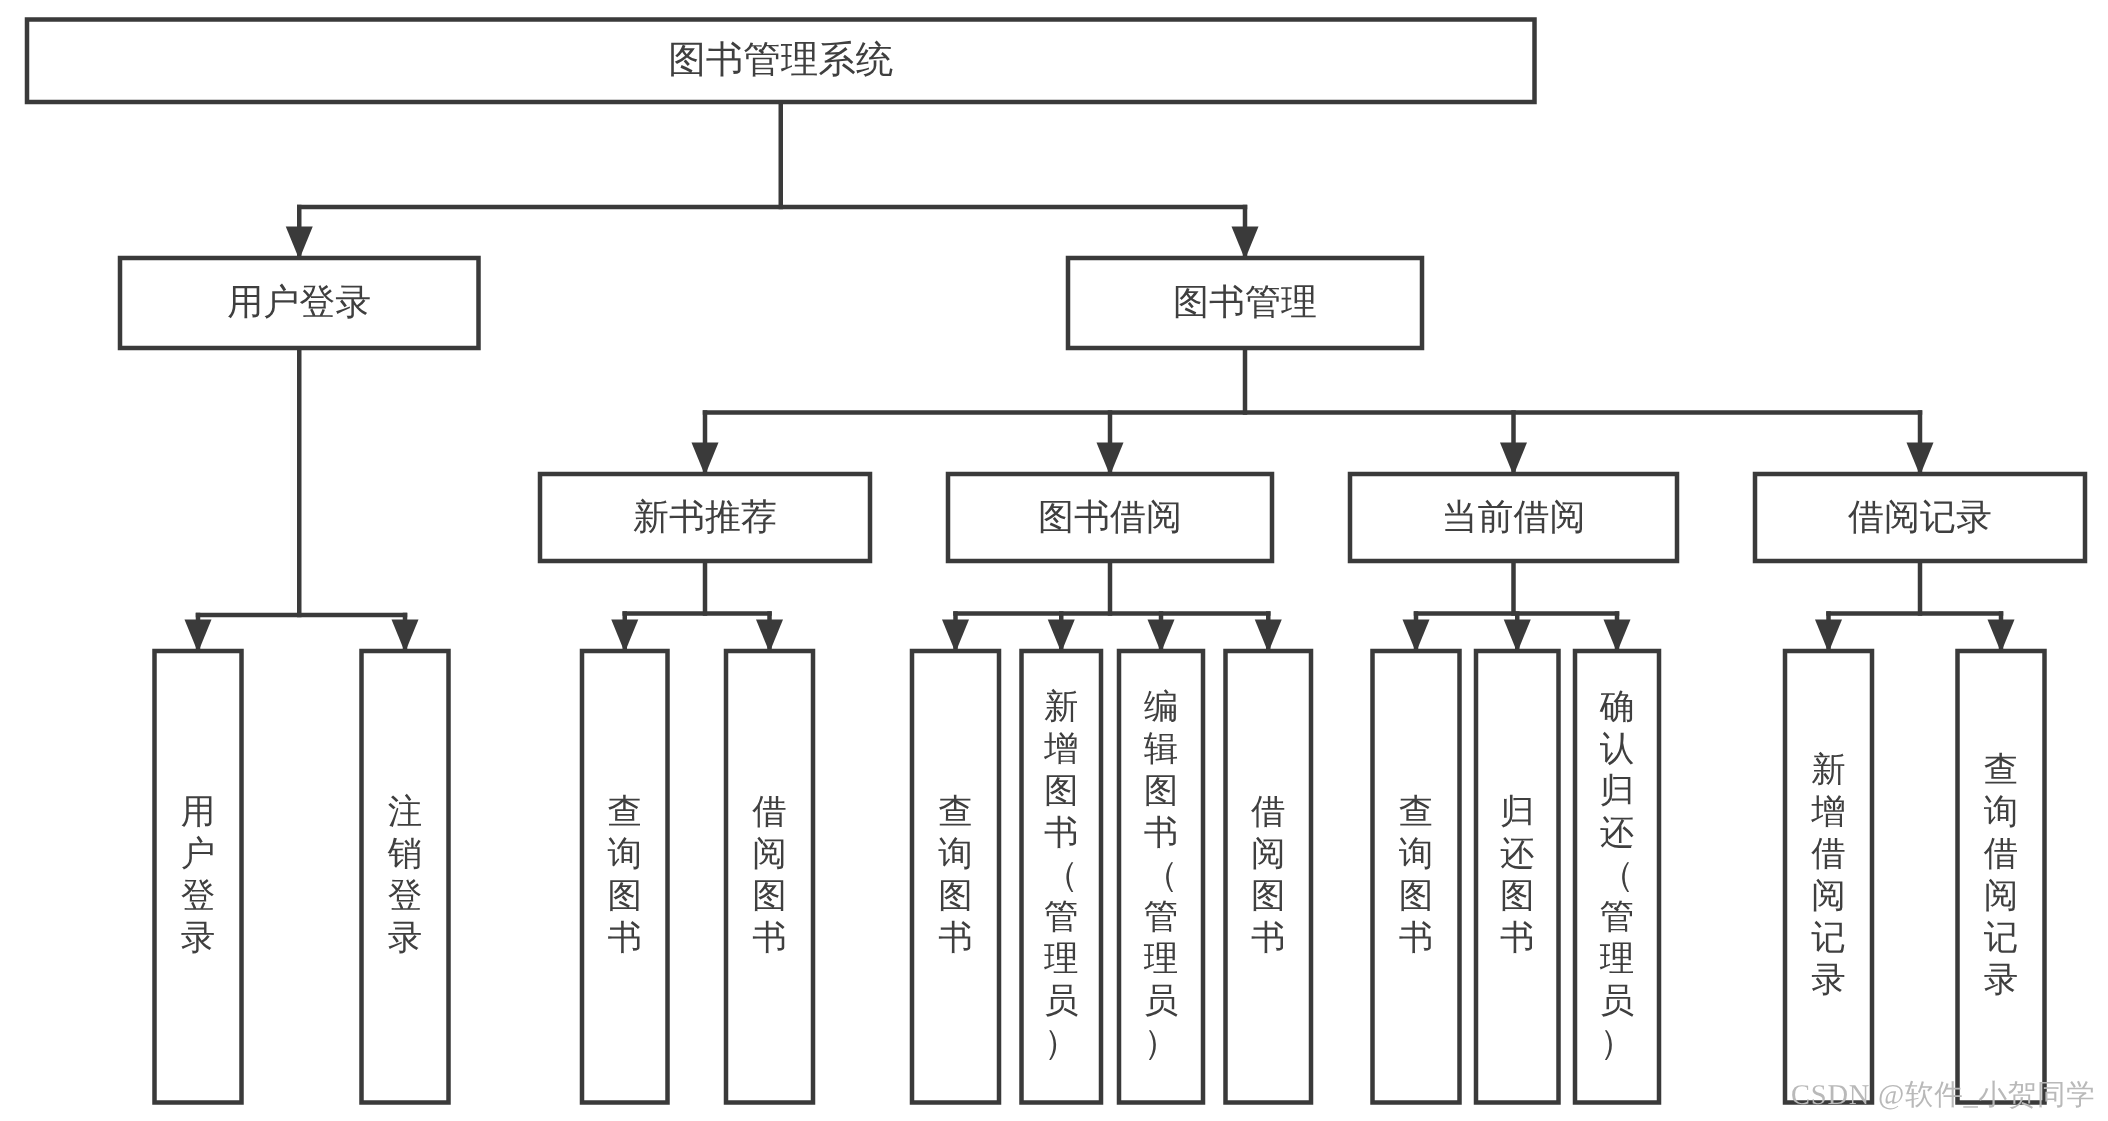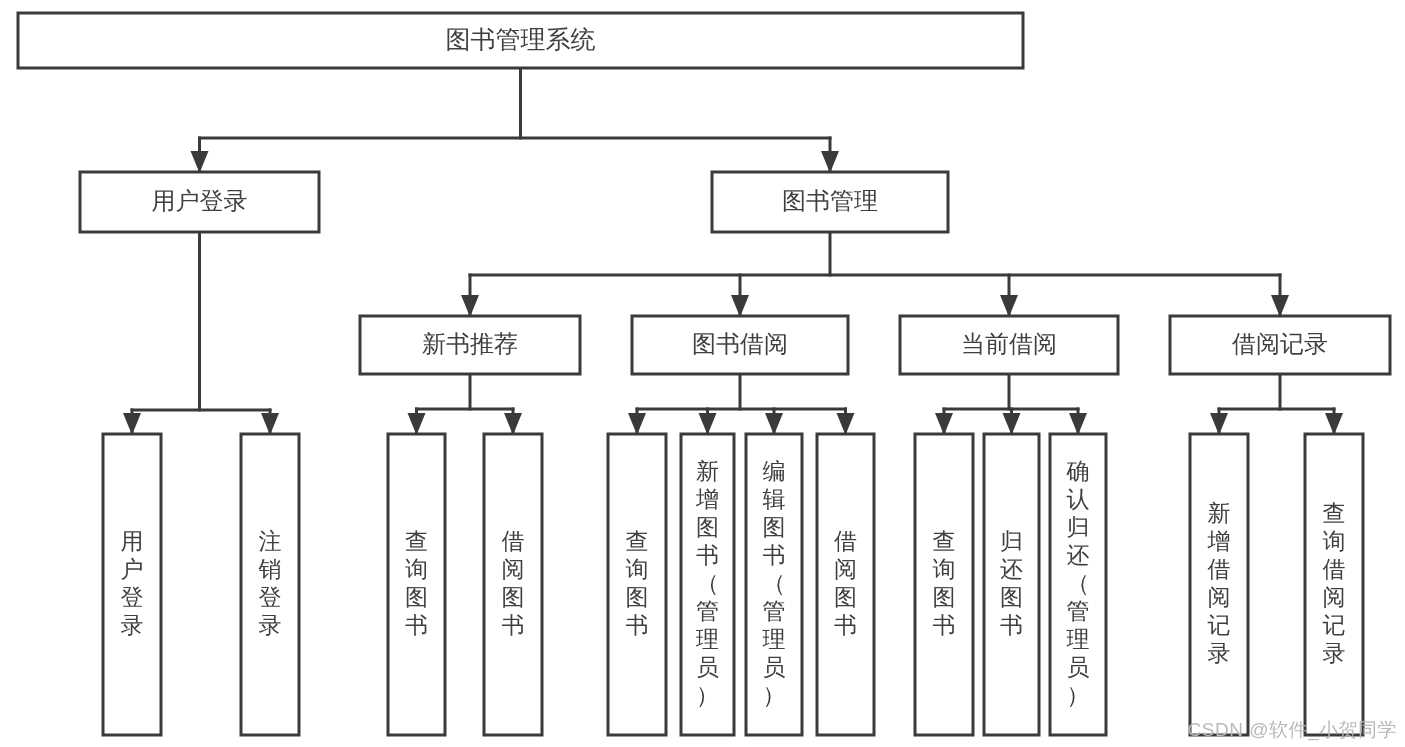--- a/index.html
+++ b/index.html
@@ -26,21 +26,21 @@
   .lbl-l3{font-size:24px;}
   .lbl-leaf{font-size:23px;}
 
   .watermark{
     position:absolute;
     right:8px;bottom:4px;
     font-size:19px;
     color:#b9b9b9;
     letter-spacing:0.5px;
     white-space:nowrap;
-    font-family:Liberation Sans, sans-serif;
+    font-family:Liberation Serif, serif;
     pointer-events:none;
     margin-left:45px;
   }
 </style>
 </head>
 <body>
 
 <div id="stage">
 
   <svg id="diagram" viewBox="0 0 1405 747">

